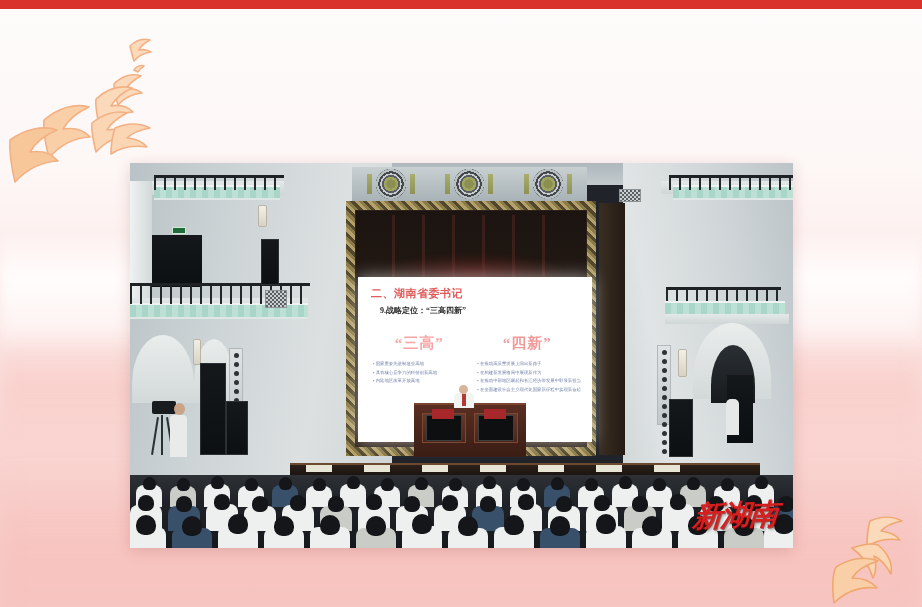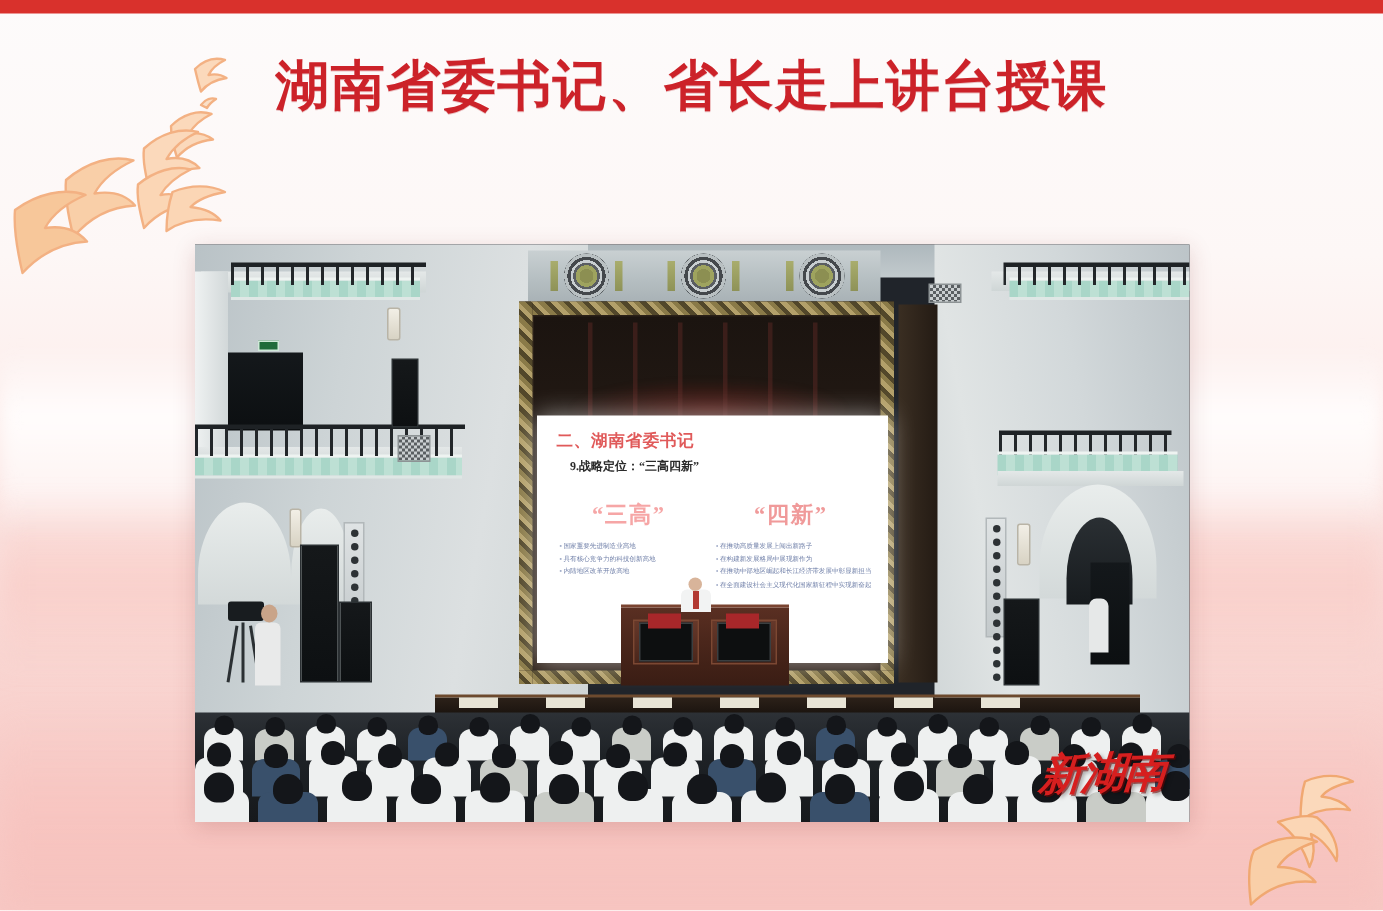--- a/index.html
+++ b/index.html
@@ -213,21 +213,20 @@
     <svg width="120" height="90" viewBox="0 0 120 90">
       <g fill="none" stroke="#f0a871" stroke-width="1.6" stroke-linecap="round" stroke-linejoin="round">
         <path d="M72 6 c11-5 23-5 32 0 -10 2 -17 5 -21 10 9 1 15 4 19 9 -13-2 -24 0 -33 7 0-12 1-20 3-26z" fill="#fbd9bb"></path>
         <path d="M80 30 c10 8 15 19 13 29 -5-9 -10-15 -17-18 3 9 2 16 -1 22 -4-13 -11-23 -21-30 12-4 20-5 26-3z" fill="#fbd6b5"></path>
         <path d="M38 52 c14-9 30-11 42-6 -13 4 -21 9 -26 17 12 0 20 4 25 10 -18-2 -32 4 -43 15 -2-16 -2-28 2-36z" fill="#f9cfa8"></path>
       </g>
     </svg>
   </div>
 
   <div class="headline">
-    <span class="l2">湖南省委书记、省长走上讲台授课</span>
   </div>
 
   <div class="photo">
 
     <div class="ph wall-top"></div>
     <div class="ph wall-left"></div>
     <div class="ph wall-right"></div>
 
     <div class="ph pros-band">
       <span class="medallion"></span>

